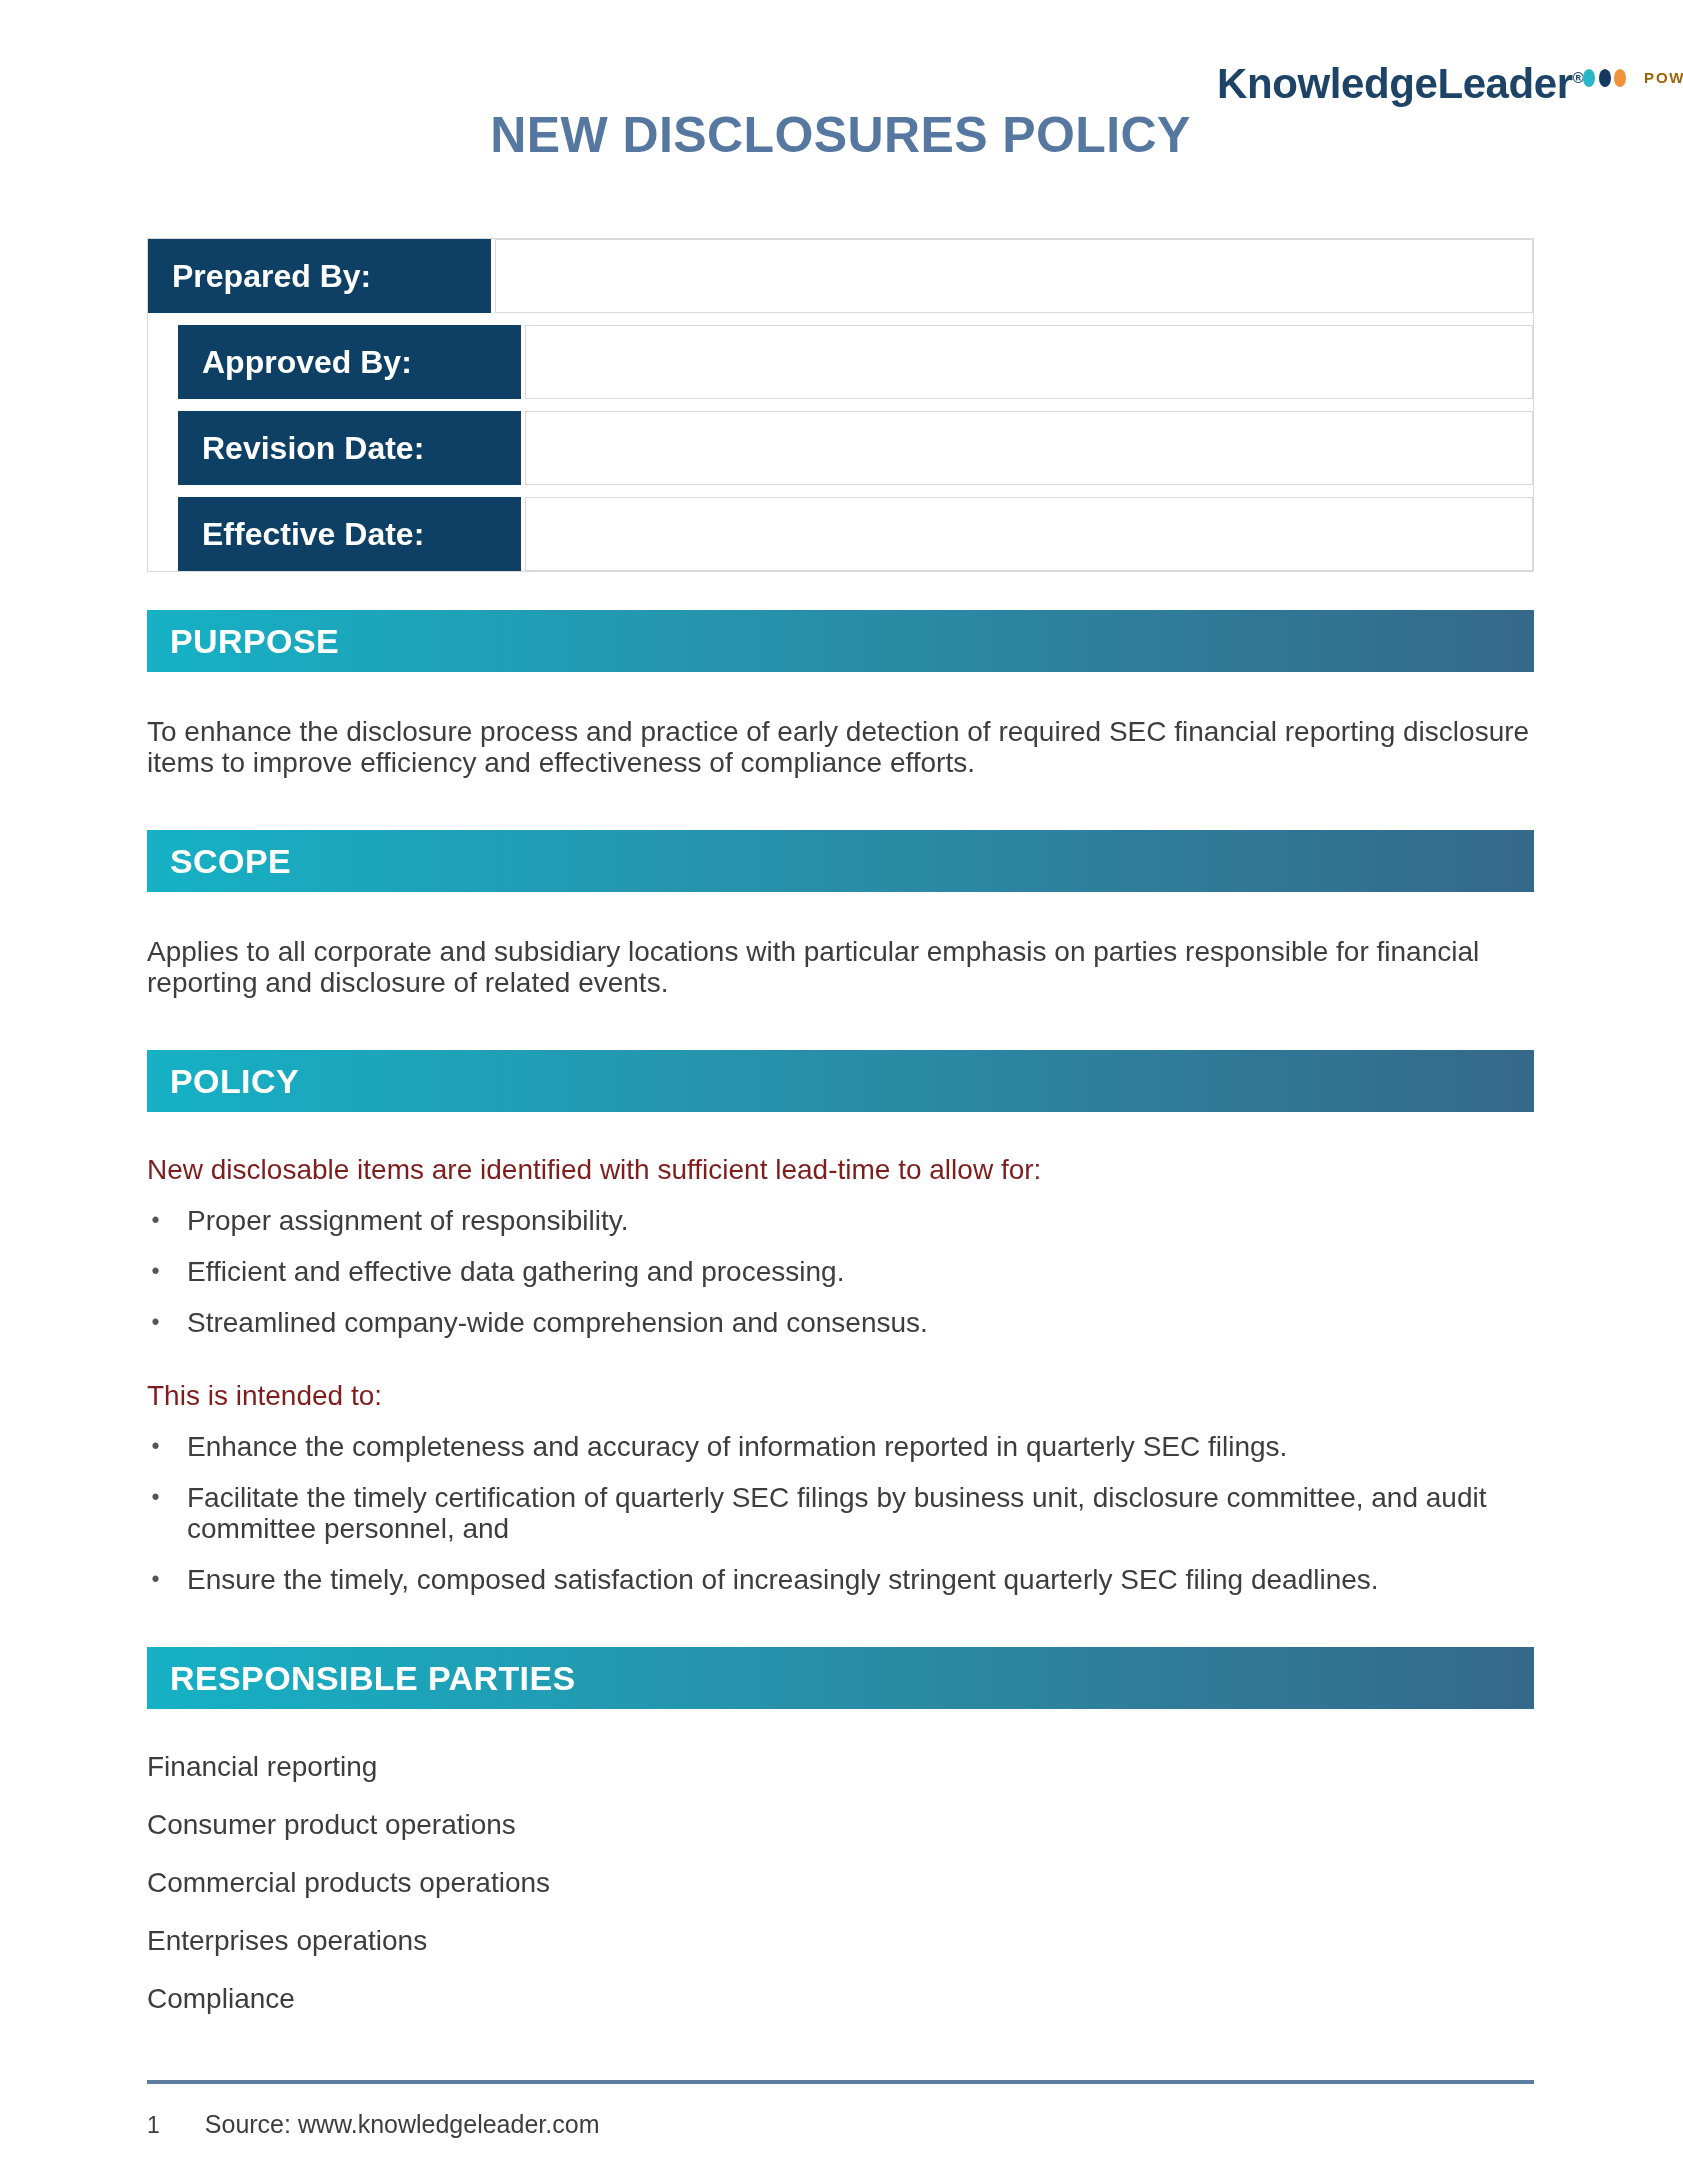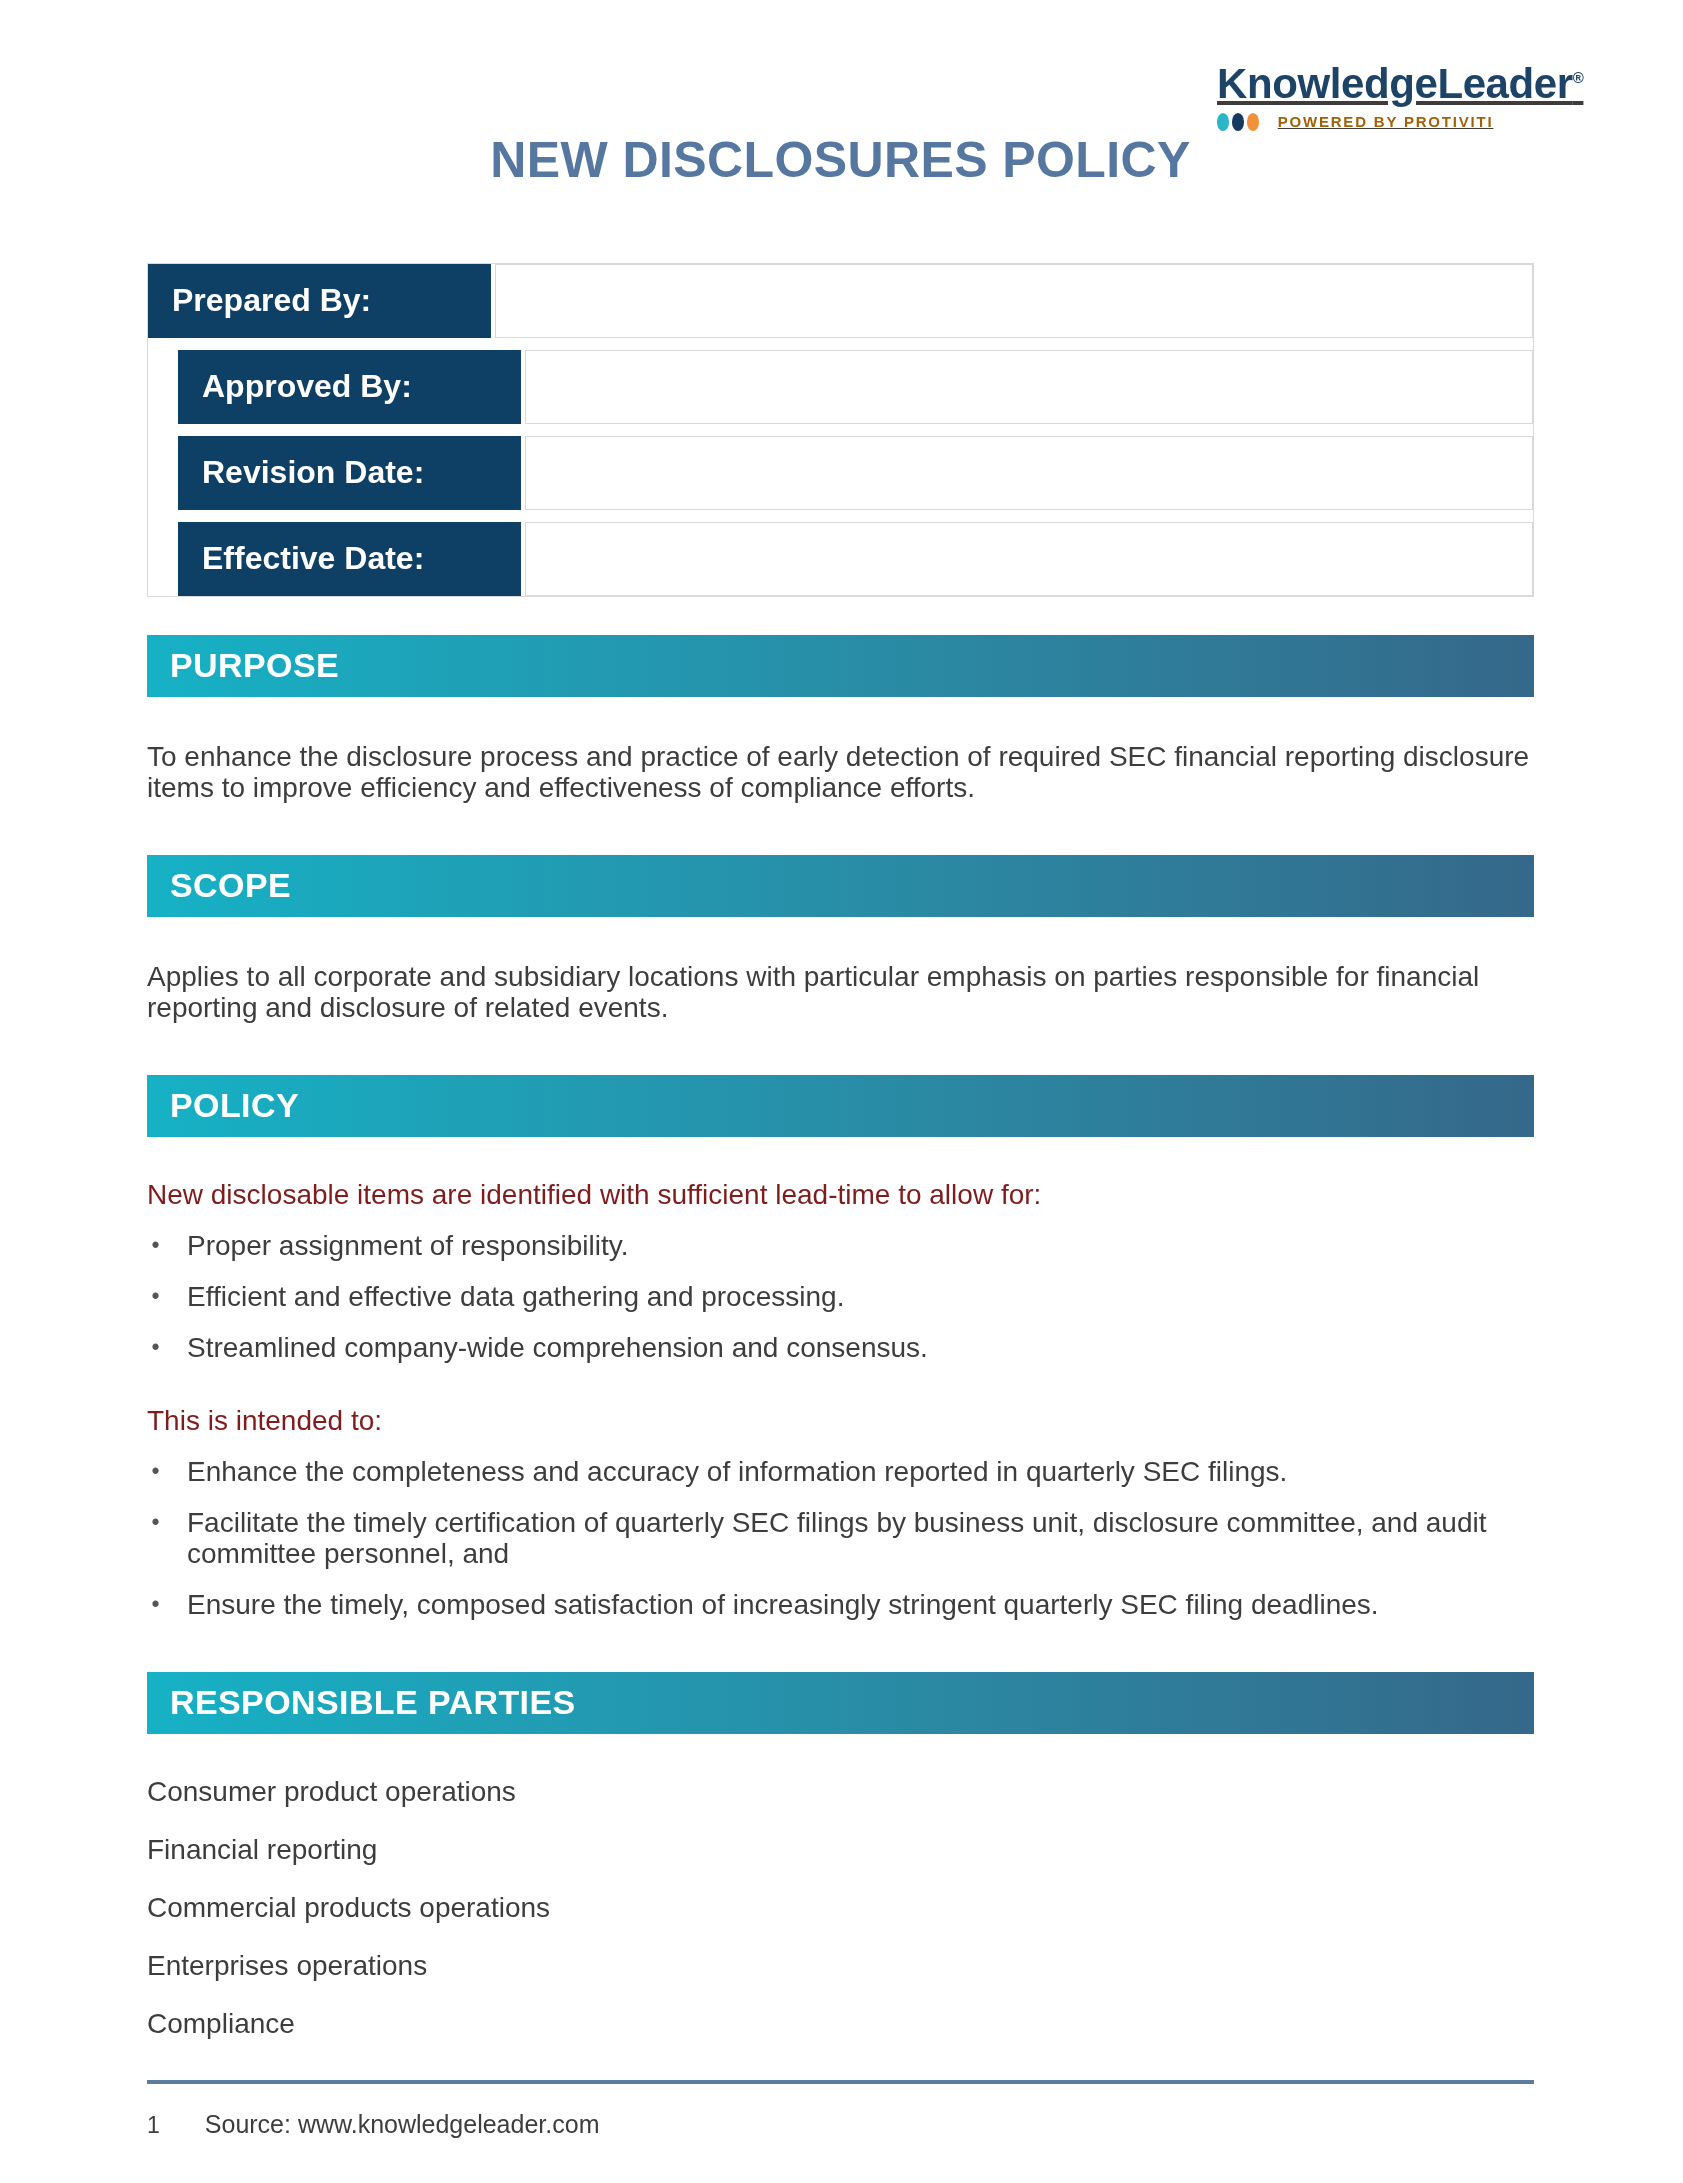--- a/index.html
+++ b/index.html
@@ -8,21 +8,21 @@
 
   .page {
     position:relative;
     width:1683px; height:2183px;
     background:#ffffff;
     padding:62px 149px 0 147px;
     overflow:hidden;
   }
 
   
-  .logo-block { display:flex; flex-direction:column; align-items:flex-start; width:317px; margin-left:auto;text-decoration:underline; }
+  .logo-block { display:flex; flex-direction:row; align-items:flex-start; width:317px; margin-left:auto; }
   .brand-line { font-size:42px; font-weight:bold; color:#1d4467; line-height:1.05; letter-spacing:-0.4px; white-space:nowrap; }
   .brand-reg { font-size:15px; vertical-align:super; font-weight:bold; }
   .tagline-row { display:flex; align-items:center; margin-top:7px; margin-left:0; }
   .dots { display:flex; align-items:center; gap:3.1px; margin-right:18.5px; }
   .dot { width:12px; height:17.6px; border-radius:50%; display:inline-block; }
   .dot-teal   { background:#2ab5c8; }
   .dot-navy   { background:#16395f; }
   .dot-orange { background:#f0923c; }
   .tagline-text { font-size:15px; font-weight:bold; letter-spacing:1.8px; color:#a16207; white-space:nowrap; }
 
@@ -155,22 +155,22 @@
     </li>
     <li class="bullet-item">
       <span class="bullet-glyph">•</span>
       <span>Ensure the timely, composed satisfaction of increasingly stringent quarterly SEC filing deadlines.</span>
     </li>
   </ul>
 
   <div class="section-bar mt-bar">RESPONSIBLE PARTIES</div>
 
   <ul class="plain-list">
+    <li class="plain-item">Financial reporting</li>
     <li class="plain-item">Consumer product operations</li>
-    <li class="plain-item">Financial reporting</li>
     <li class="plain-item">Commercial products operations</li>
     <li class="plain-item">Enterprises operations</li>
     <li class="plain-item">Compliance</li>
   </ul>
 
   <div class="footer">
     <div class="footer-rule"></div>
     <div class="footer-row">
       <span class="footer-pagenum">1</span>
       <span class="footer-source">Source: www.knowledgeleader.com</span>

